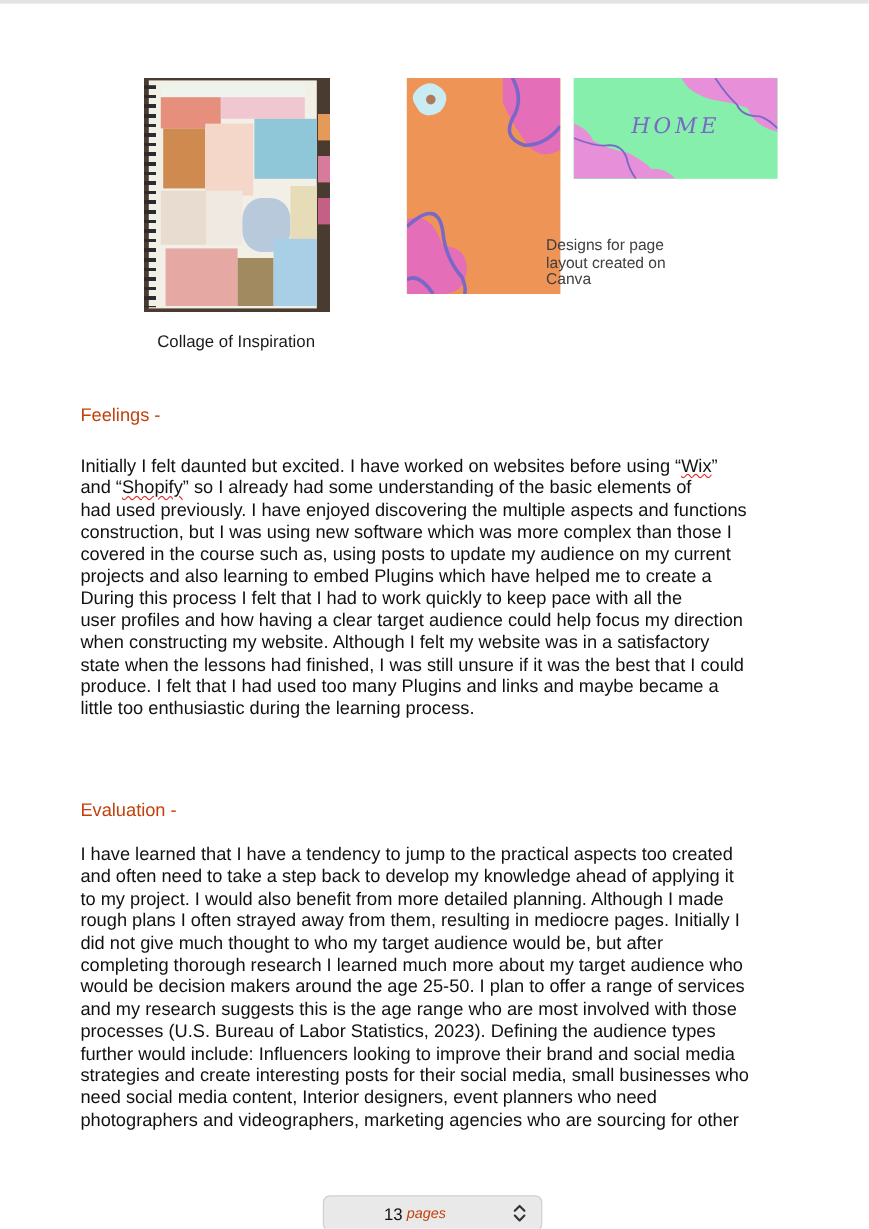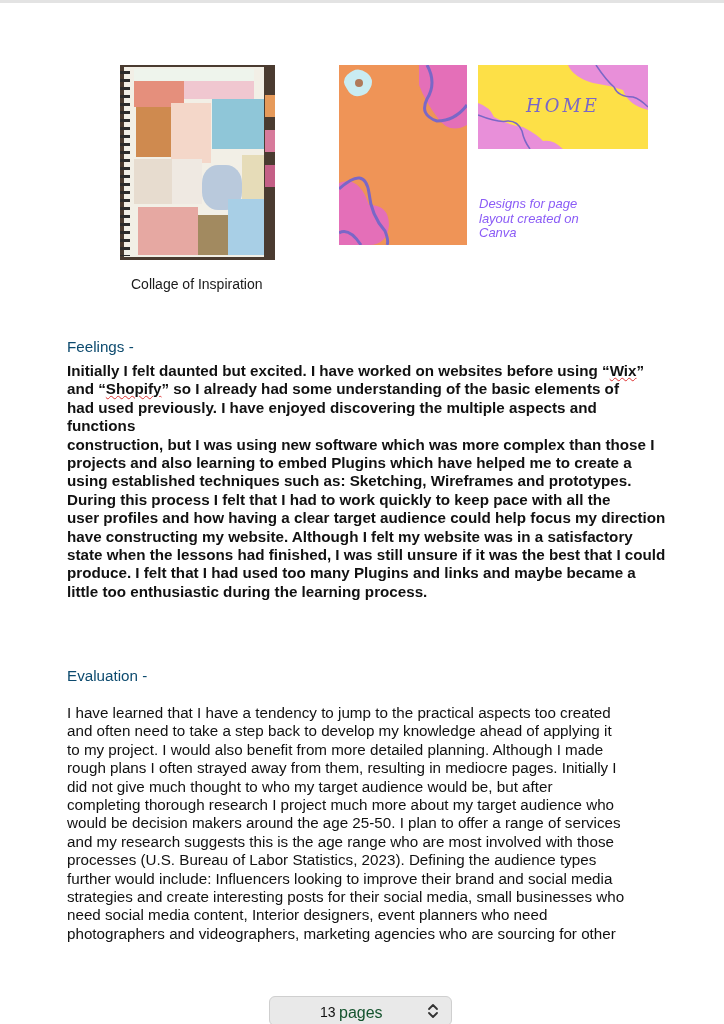--- a/index.html
+++ b/index.html
@@ -4,29 +4,29 @@
 <style>
   html, body { margin:0; padding:0; }
   body { width:724px; height:1024px; background:#ffffff; position:relative; overflow:hidden; font-family:"Liberation Sans", sans-serif; color:#111; }
   .topbar { position:absolute; left:0; top:0; width:724px; height:3px; background:#e3e3e3; }
   .collage { position:absolute; left:120px; top:65px; width:155px; height:195px; background:#4a3b30; overflow:hidden; }
   .collage .page { position:absolute; left:4px; top:2px; width:140px; height:190px; background:#f2efe6; }
   .collage .spiral { position:absolute; left:0; top:6px; width:10px; height:185px; background:repeating-linear-gradient(#2c2c2c 0 3px, transparent 3px 8px); }
   .collage .tile { position:absolute; }
   .caption { position:absolute; font-size:14px; color:#1a1a1a; }
   .design-portrait { position:absolute; left:339px; top:65px; width:128px; height:180px; background:#ef9457; overflow:hidden; }
-  .design-landscape { position:absolute; left:478px; top:65px; width:170px; height:84px; background:#fde047; overflow:hidden; }
+  .design-landscape { position:absolute; left:478px; top:65px; width:170px; height:84px; background:#86efac; overflow:hidden; }
   .home-text { position:absolute; left:0; width:100%; top:30px; text-align:center; font-family:"DejaVu Serif", serif; font-style:italic; font-size:18px; letter-spacing:3px; color:#7a67c7; }
-  .canva-caption { position:absolute; left:479px; top:197px; width:120px; font-size:13px; line-height:14.5px; color:#8b5cf6;font-style:italic; }
+  .canva-caption { position:absolute; left:455px; top:197px; width:120px; font-size:13px; line-height:14.5px; color:#404040; }
   .doc-text { position:absolute; left:67px; width:600px; font-size:15.2px; line-height:18.4px; color:#111; }
-  .heading { position:absolute; left:67px; font-size:15.2px; color:#0c4a6e; }
+  .heading { position:absolute; left:67px; font-size:15.2px; color:#c2410c; }
   .sq { text-decoration:underline wavy #d33; text-decoration-thickness:1px; }
   .pager { position:absolute; left:269px; top:996px; width:183px; height:30px; background:#e9e9e9; border:1px solid #cfcfcf; border-radius:6px; box-sizing:border-box; }
   .pager .count { position:absolute; left:50px; top:7px; font-size:14px; color:#111; font-weight:normal; }
-  .pager .word { position:absolute; left:69px; top:7px; font-size:16px; color:#14532d; }
+  .pager .word { position:absolute; left:69px; top:7px; font-size:12px; color:#c2410c;font-style:italic; }
   .pager .stepper { position:absolute; right:12px; top:6px; width:12px; height:16px; }
 </style>
 </head>
 <body>
 
 <div class="topbar"></div>
 
 <div class="collage">
   <div class="page">
     <div class="tile" style="left:10px;top:2px;width:120px;height:14px;background:#eef4ec;"></div>
@@ -67,43 +67,43 @@
     <path d="M90 0 L170 0 L170 45 Q150 40 145 25 Q130 20 115 18 Q95 12 90 0Z" fill="#e88fd9"></path>
     <path d="M118 0 Q128 15 136 22 Q140 32 155 32 Q162 34 170 42" stroke="#7a67c7" stroke-width="1.5" fill="none"></path>
     <path d="M0 38 Q12 42 16 52 Q30 60 45 62 Q60 70 65 76 Q75 74 85 84 L0 84Z" fill="#e88fd9"></path>
     <path d="M0 50 Q20 58 30 56 Q40 56 44 66 Q46 76 52 84" stroke="#7a67c7" stroke-width="1.5" fill="none"></path>
   </svg>
   <div class="home-text">HOME</div>
 </div>
 <div class="canva-caption">Designs for page layout created on Canva</div>
 
 <div class="heading" style="top:338px;">Feelings -</div>
-<div class="doc-text" style="top:362px;font-weight:bold;">
+<div class="doc-text" style="top:380px;">
   <div>Initially I felt daunted but excited. I have worked on websites before using “<span class="sq">Wix</span>”</div>
   <div>and “<span class="sq">Shopify</span>” so I already had some understanding of the basic elements of</div>
   <div>had used previously. I have enjoyed discovering the multiple aspects and functions</div>
   <div>construction, but I was using new software which was more complex than those I</div>
+  <div>covered in the course such as, using posts to update my audience on my current</div>
   <div>projects and also learning to embed Plugins which have helped me to create a</div>
-  <div>using established techniques such as: Sketching, Wireframes and prototypes.</div>
   <div>During this process I felt that I had to work quickly to keep pace with all the</div>
   <div>user profiles and how having a clear target audience could help focus my direction</div>
-  <div>have constructing my website. Although I felt my website was in a satisfactory</div>
+  <div>when constructing my website. Although I felt my website was in a satisfactory</div>
   <div>state when the lessons had finished, I was still unsure if it was the best that I could</div>
   <div>produce. I felt that I had used too many Plugins and links and maybe became a</div>
   <div>little too enthusiastic during the learning process.</div>
 </div>
 
 <div class="heading" style="top:667px;">Evaluation -</div>
 <div class="doc-text" style="top:704px;">
   <div>I have learned that I have a tendency to jump to the practical aspects too created</div>
   <div>and often need to take a step back to develop my knowledge ahead of applying it</div>
   <div>to my project. I would also benefit from more detailed planning. Although I made</div>
   <div>rough plans I often strayed away from them, resulting in mediocre pages. Initially I</div>
   <div>did not give much thought to who my target audience would be, but after</div>
-  <div>completing thorough research I project much more about my target audience who</div>
+  <div>completing thorough research I learned much more about my target audience who</div>
   <div>would be decision makers around the age 25-50. I plan to offer a range of services</div>
   <div>and my research suggests this is the age range who are most involved with those</div>
   <div>processes (U.S. Bureau of Labor Statistics, 2023). Defining the audience types</div>
   <div>further would include: Influencers looking to improve their brand and social media</div>
   <div>strategies and create interesting posts for their social media, small businesses who</div>
   <div>need social media content, Interior designers, event planners who need</div>
   <div>photographers and videographers, marketing agencies who are sourcing for other</div>
 </div>
 
 <div class="pager">

